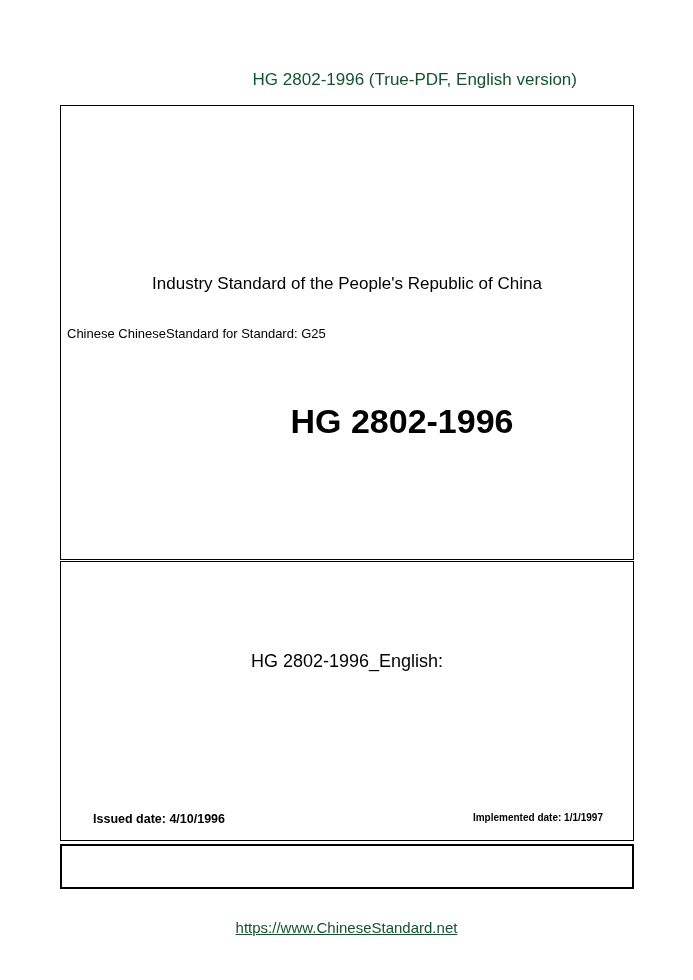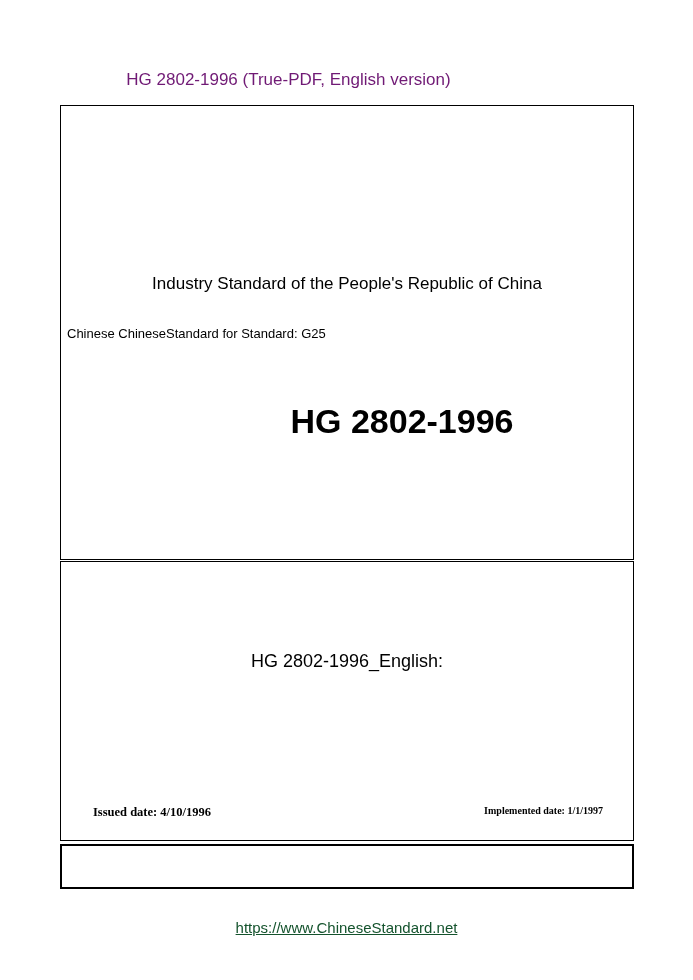--- a/index.html
+++ b/index.html
@@ -22,23 +22,23 @@
     top: 0;
     width: 693px;
     height: 980px;
   }
 
   .header-line {
     position: absolute;
     left: 0;
     top: 70px;
     width: 577px;
-    text-align: center;
+    text-align: right;
     font-size: 17px;
-    color: #701a75;
+    color: #14532d;
   }
 
   .main-box {
     position: absolute;
     left: 60px;
     top: 105px;
     width: 574px;
     height: 455px;
     border: 1px solid #000;
     box-sizing: border-box;
@@ -117,24 +117,23 @@
     top: 86px;
     width: 100%;
     text-align: center;
     font-size: 18px;
     line-height: 27px;
   }
 
   .dates {
     position: absolute;
     left: 0;
-    bottom: 15px;
+    bottom: 8px;
     width: 100%;
     height: 20px;
-    font-family: Liberation Serif, serif;
   }
 
   .issued-date {
     position: absolute;
     left: 32px;
     top: 0;
     font-size: 12.5px;
     font-weight: bold;
   }
 

